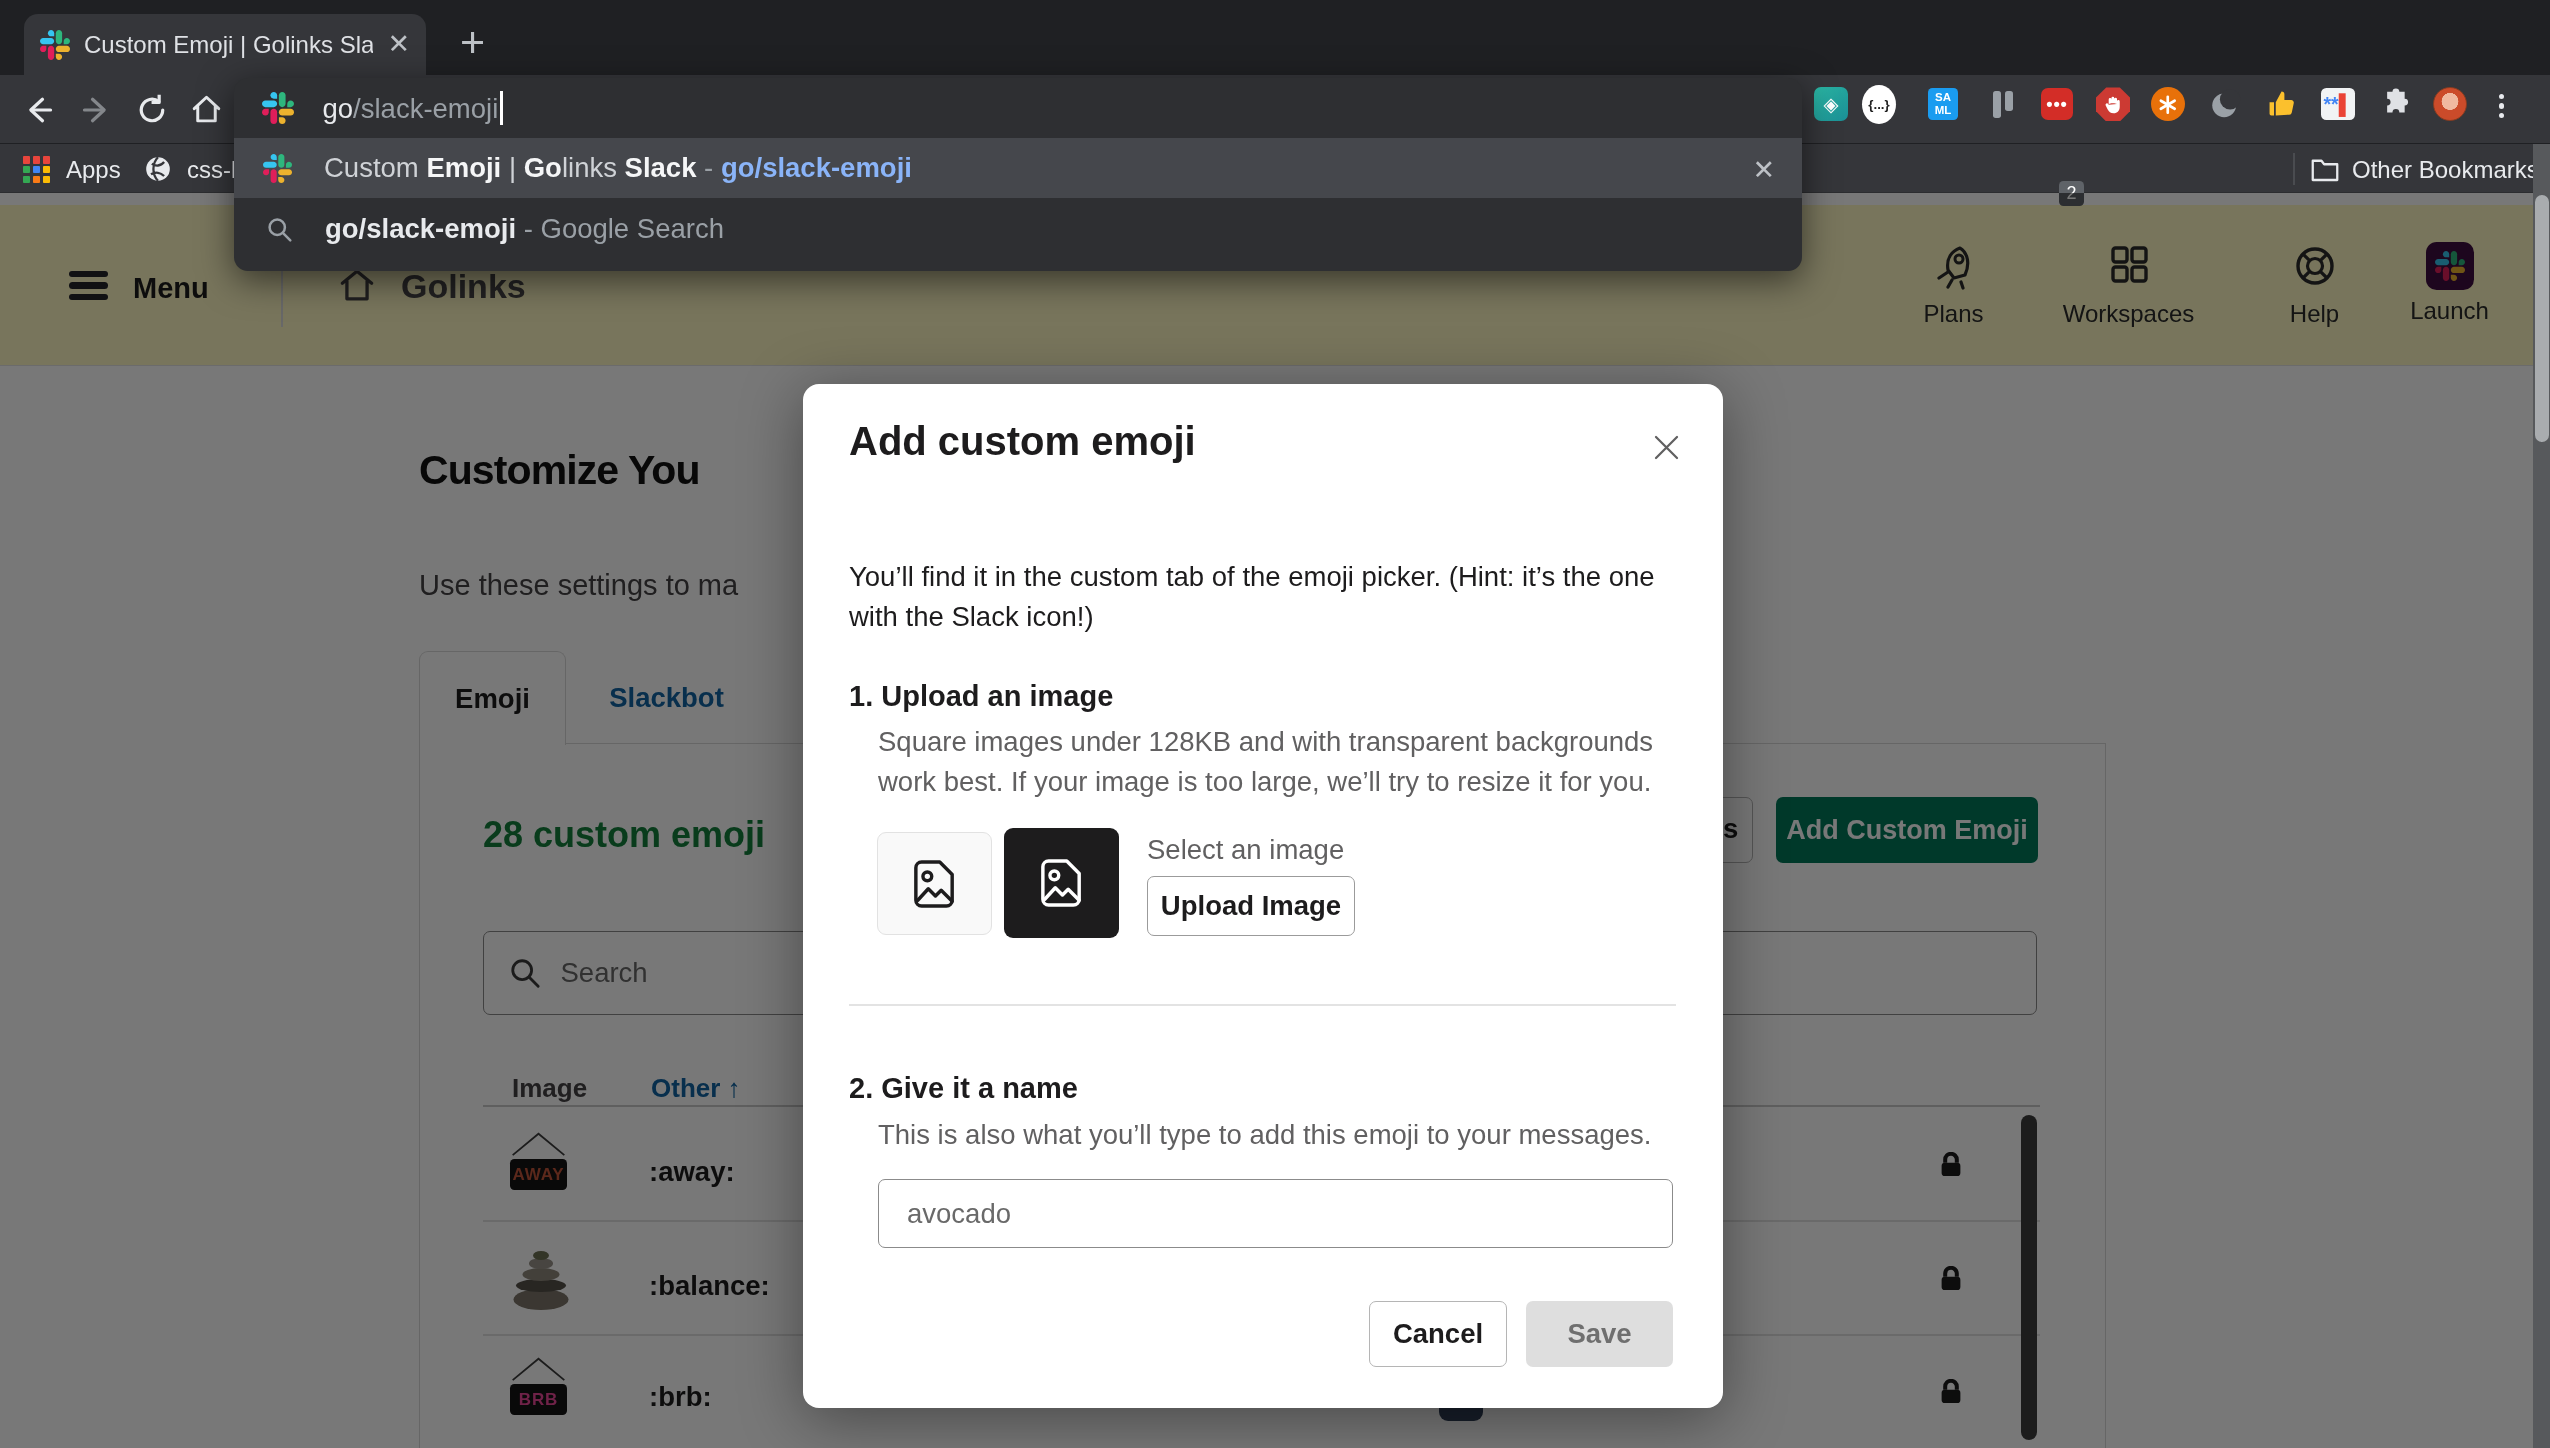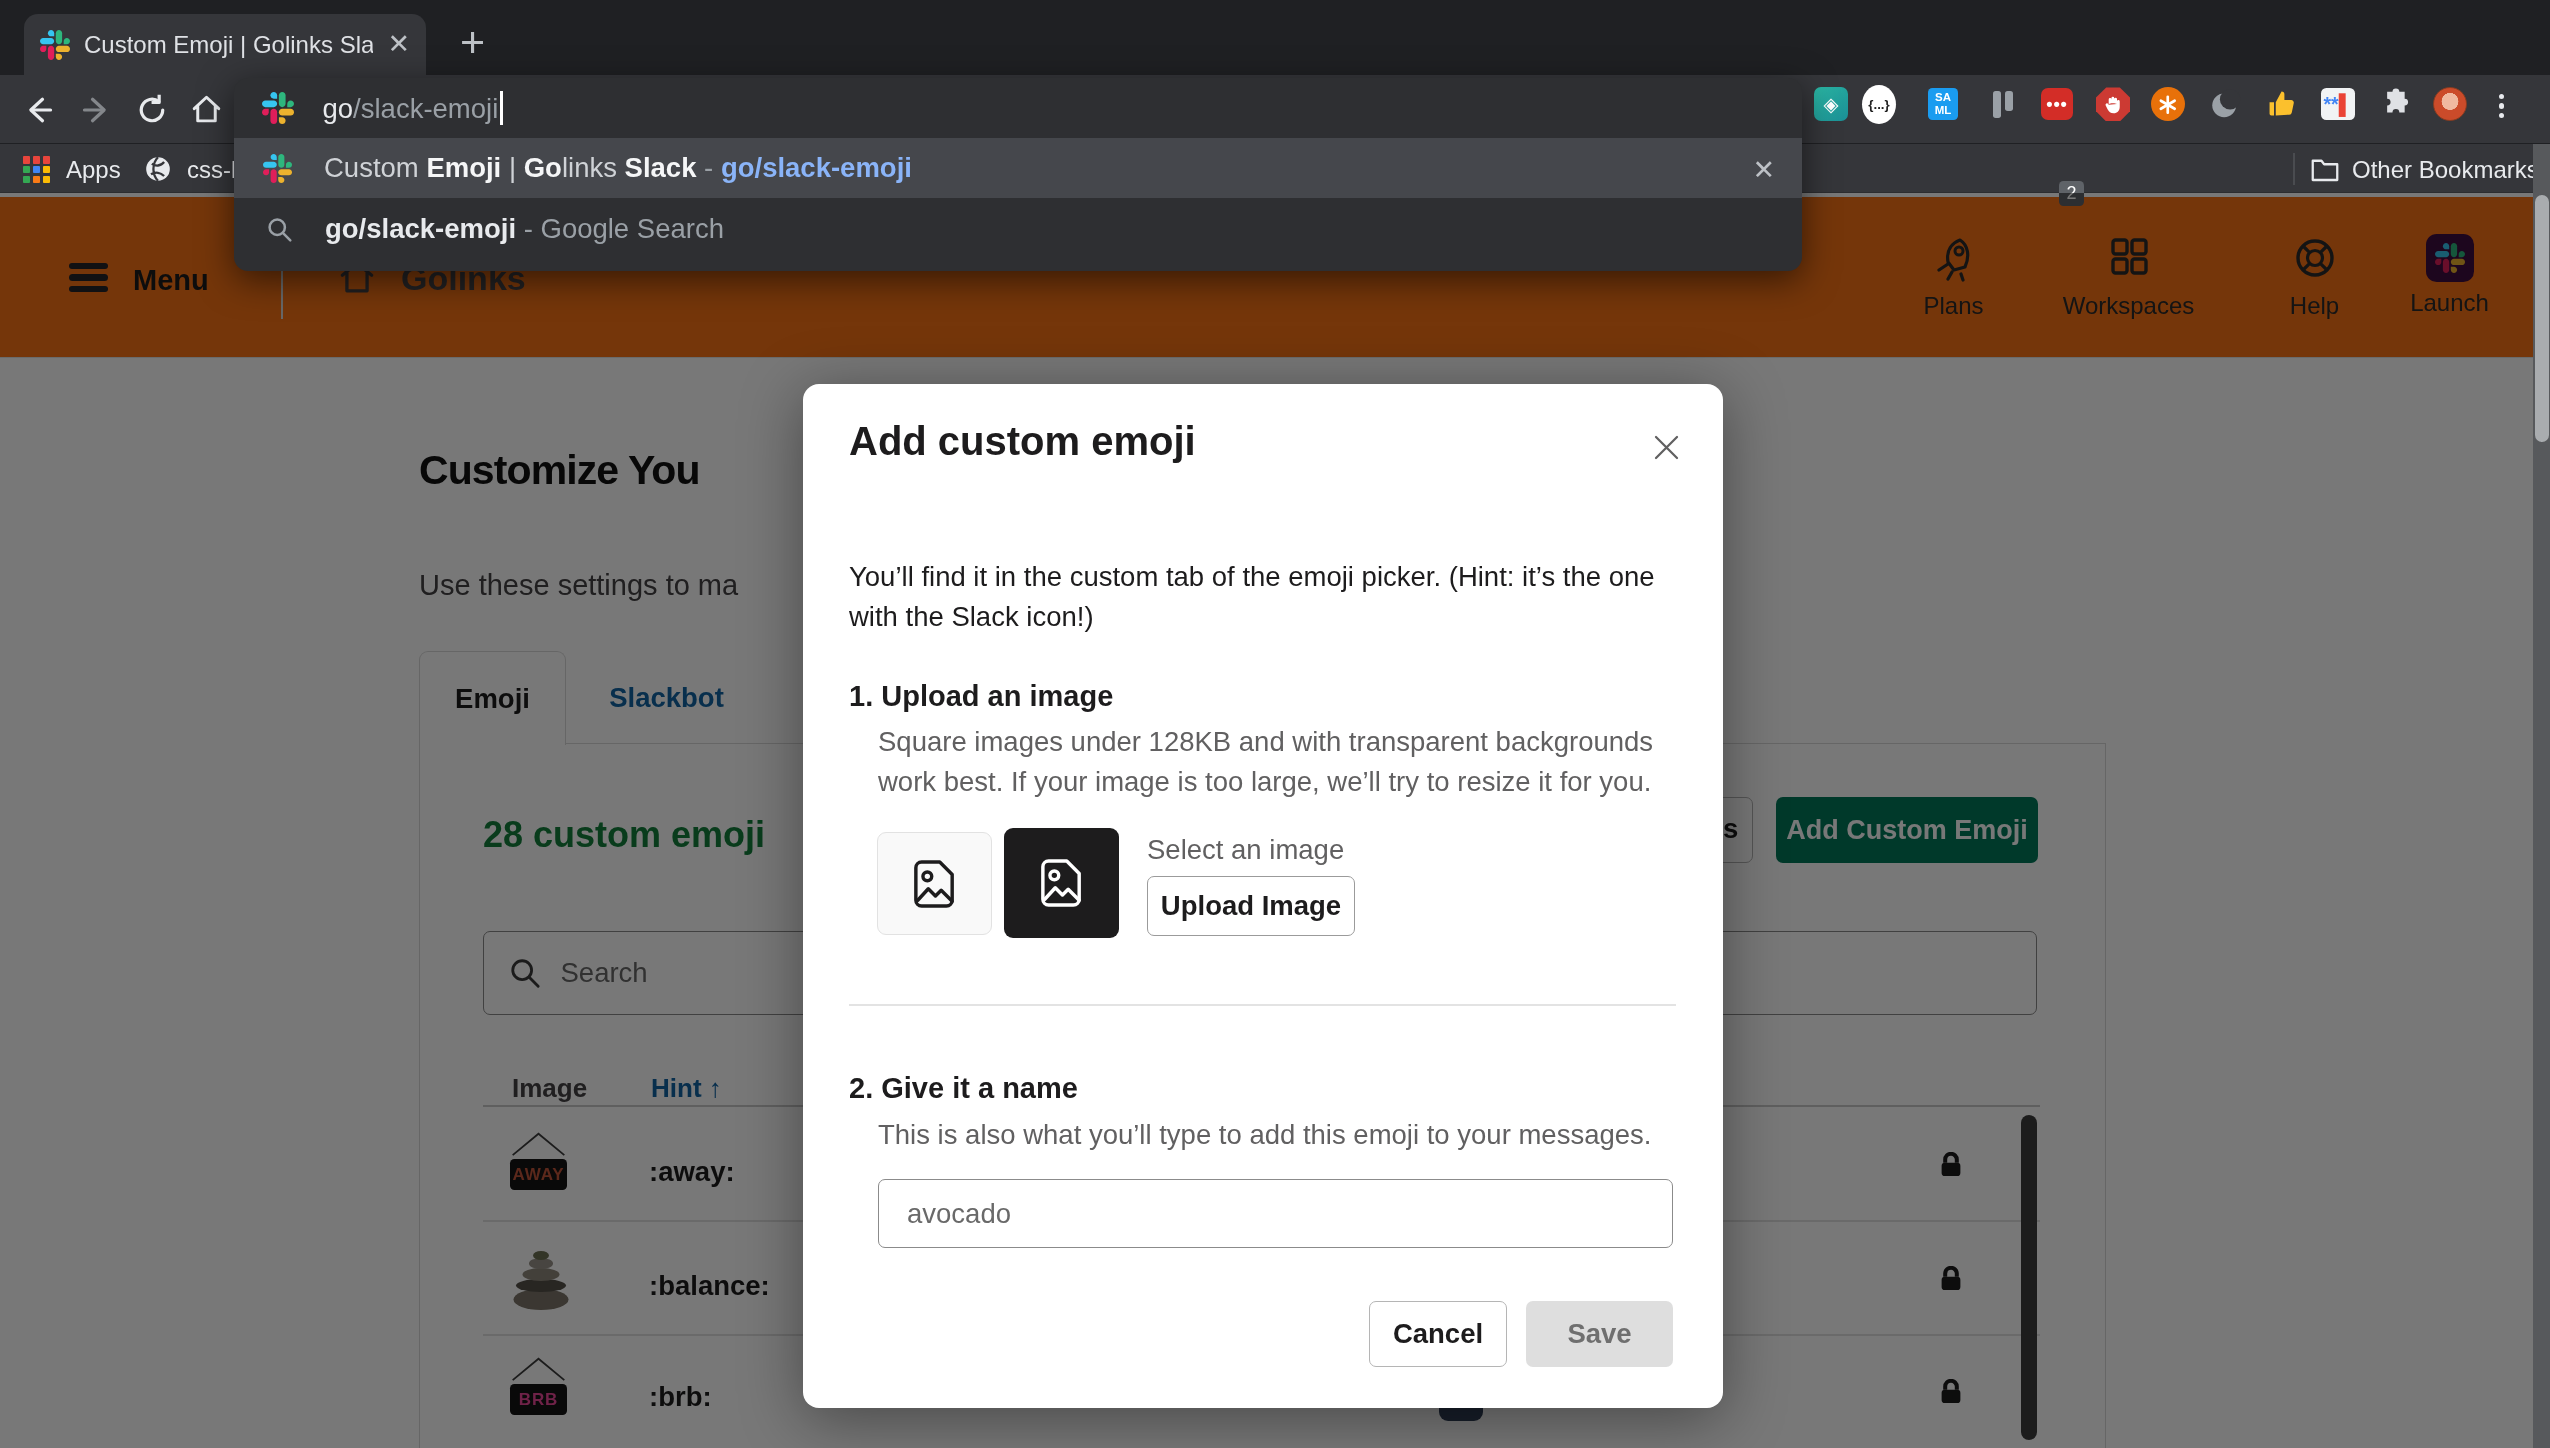--- a/index.html
+++ b/index.html
@@ -38,21 +38,21 @@
   #row-sel .x { position:absolute; right:27px; top:16px; color:#bdc1c6; font-size:27px; }
 
   
   #winscroll { position:absolute; left:2533px; top:144px; width:18px; height:1305px; background:#57595c; z-index:40; }
   #winscroll .thumb { position:absolute; left:1.8px; top:51px; width:14px; height:247px; background:#a9acaf; border-radius:7px; }
 
   
   #page { position:absolute; left:0; top:193px; width:2533px; height:1256px; background:#fff; overflow:hidden; }
   #dim  { position:absolute; inset:0; background:rgba(0,0,0,0.53); z-index:20; }
 
-  #siteheader { position:absolute; left:0; top:4px; width:100%; height:161px; background:#f97316; border-bottom:1.8px solid #e4e4e4; }
+  #siteheader { position:absolute; left:0; top:12px; width:100%; height:161px; background:#fef9c3; border-bottom:1.8px solid #e4e4e4; }
   .hamb { position:absolute; left:69px; top:66px; width:39px; }
   .hamb div { height:6.2px; background:#24242a; border-radius:3.5px; margin-bottom:5.3px; }
   #menu-label { position:absolute; left:133px; top:67px; font-size:29px; font-weight:700; color:#1d1c1d; }
   #hdr-divider { position:absolute; left:281px; top:39px; width:1.8px; height:83px; background:#ddd; }
   #brand { position:absolute; left:401px; top:62px; font-size:34px; font-weight:700; color:#4a474a; }
   .navitem { position:absolute; top:37px; width:177px; text-align:center; }
   .navitem .lbl { margin-top:7px; font-size:24px; color:#2b2b2b; }
 
   #h1 { position:absolute; left:419px; top:254px; font-size:41px; font-weight:800; color:#121212; letter-spacing:-0.9px; white-space:nowrap; }
   #subtitle { position:absolute; left:419px; top:376px; font-size:29px; color:#454245; white-space:nowrap; }
@@ -387,21 +387,21 @@
 
   <div id="searchbox">
     <svg width="32" height="32" viewBox="0 0 34 34">
       <circle cx="14" cy="14" r="10" fill="none" stroke="#3a3a3a" stroke-width="3"></circle>
         <path d="M21.5,21.5 L31,31" stroke="#3a3a3a" stroke-width="3" stroke-linecap="round"></path>
     </svg>
     <span class="ph">Search</span>
   </div>
 
   <span class="th" id="th-image">Image</span>
-  <span class="th" id="th-name"><span>Hint</span> <span>↑</span></span>
+  <span class="th" id="th-name"><span>Other</span> <span>↑</span></span>
 
   <div class="tline" style="top:912px"></div>
   <div class="tline rowline" style="top:1027px"></div>
   <div class="tline rowline" style="top:1141px"></div>
 
   <div class="sign" style="left:510px;top:938px">
     <svg width="57" height="25" viewBox="0 0 64 28">
         <path d="M3,27 L32,3 L61,27" fill="none" stroke="#3c3c3c" stroke-width="2"></path>
       </svg>
     <div class="board away-c">AWAY</div>

